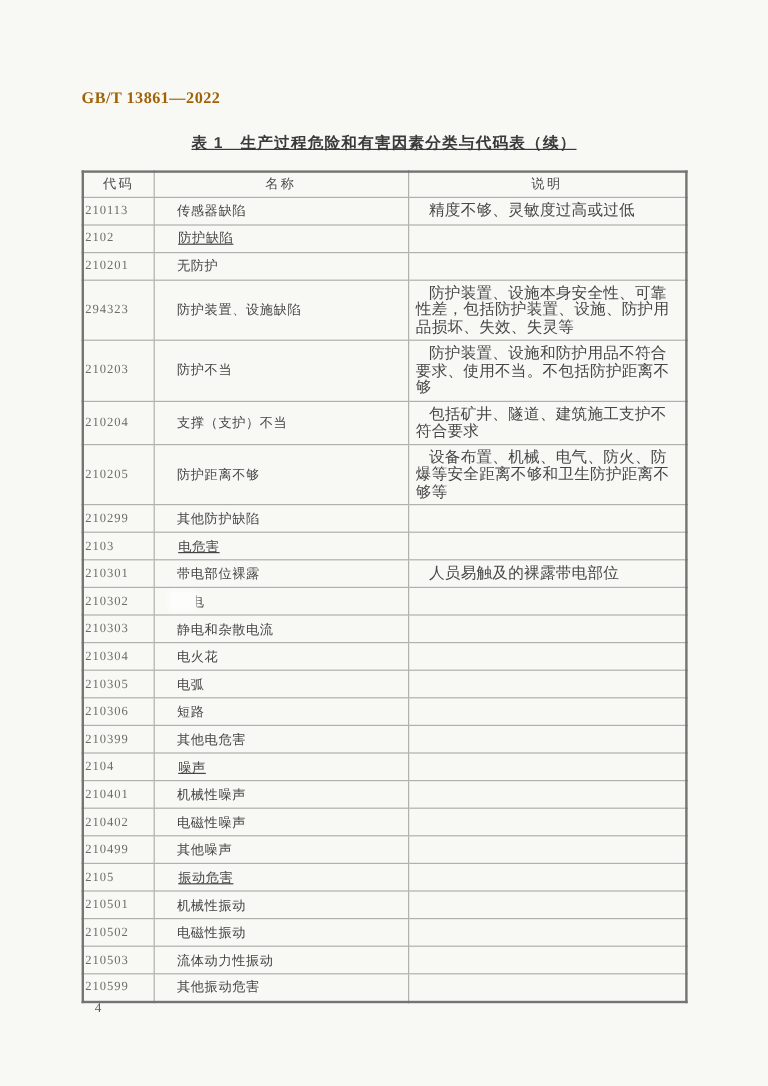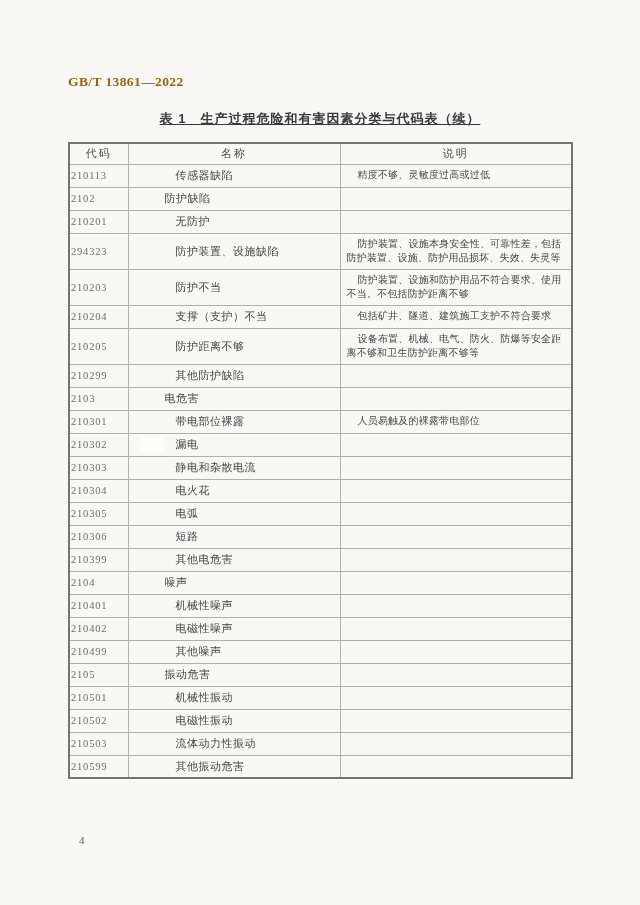--- a/index.html
+++ b/index.html
@@ -52,24 +52,24 @@
   td.col-code{
     font-size:10.5px;color:var(--code-text);
     letter-spacing:0.8px;
   }
   td.col-name{
     font-size:11px;color:#454545;
     position:relative;
     letter-spacing:0.5px;
     white-space:nowrap;
   }
-  td.col-name.lvl2{padding-left:36px;}
-  td.col-name.lvl3{padding-left:47px;}
+  td.col-name.lvl2{padding-left:20px;text-decoration:underline;}
+  td.col-name.lvl3{padding-left:19px;}
   td.col-desc{
-    font-size:10px;color:var(--text);
+    font-size:13px;color:var(--text);
     padding:3px 6px;
     line-height:14.5px;
     text-indent:11px;
     letter-spacing:0.2px;
   }
   .smudge{
     position:absolute;left:13px;top:50%;
     width:21px;height:13px;margin-top:-7px;
     background:#fdfdfc;
     box-shadow:0 0 4px 2px rgba(253,253,252,0.9);

